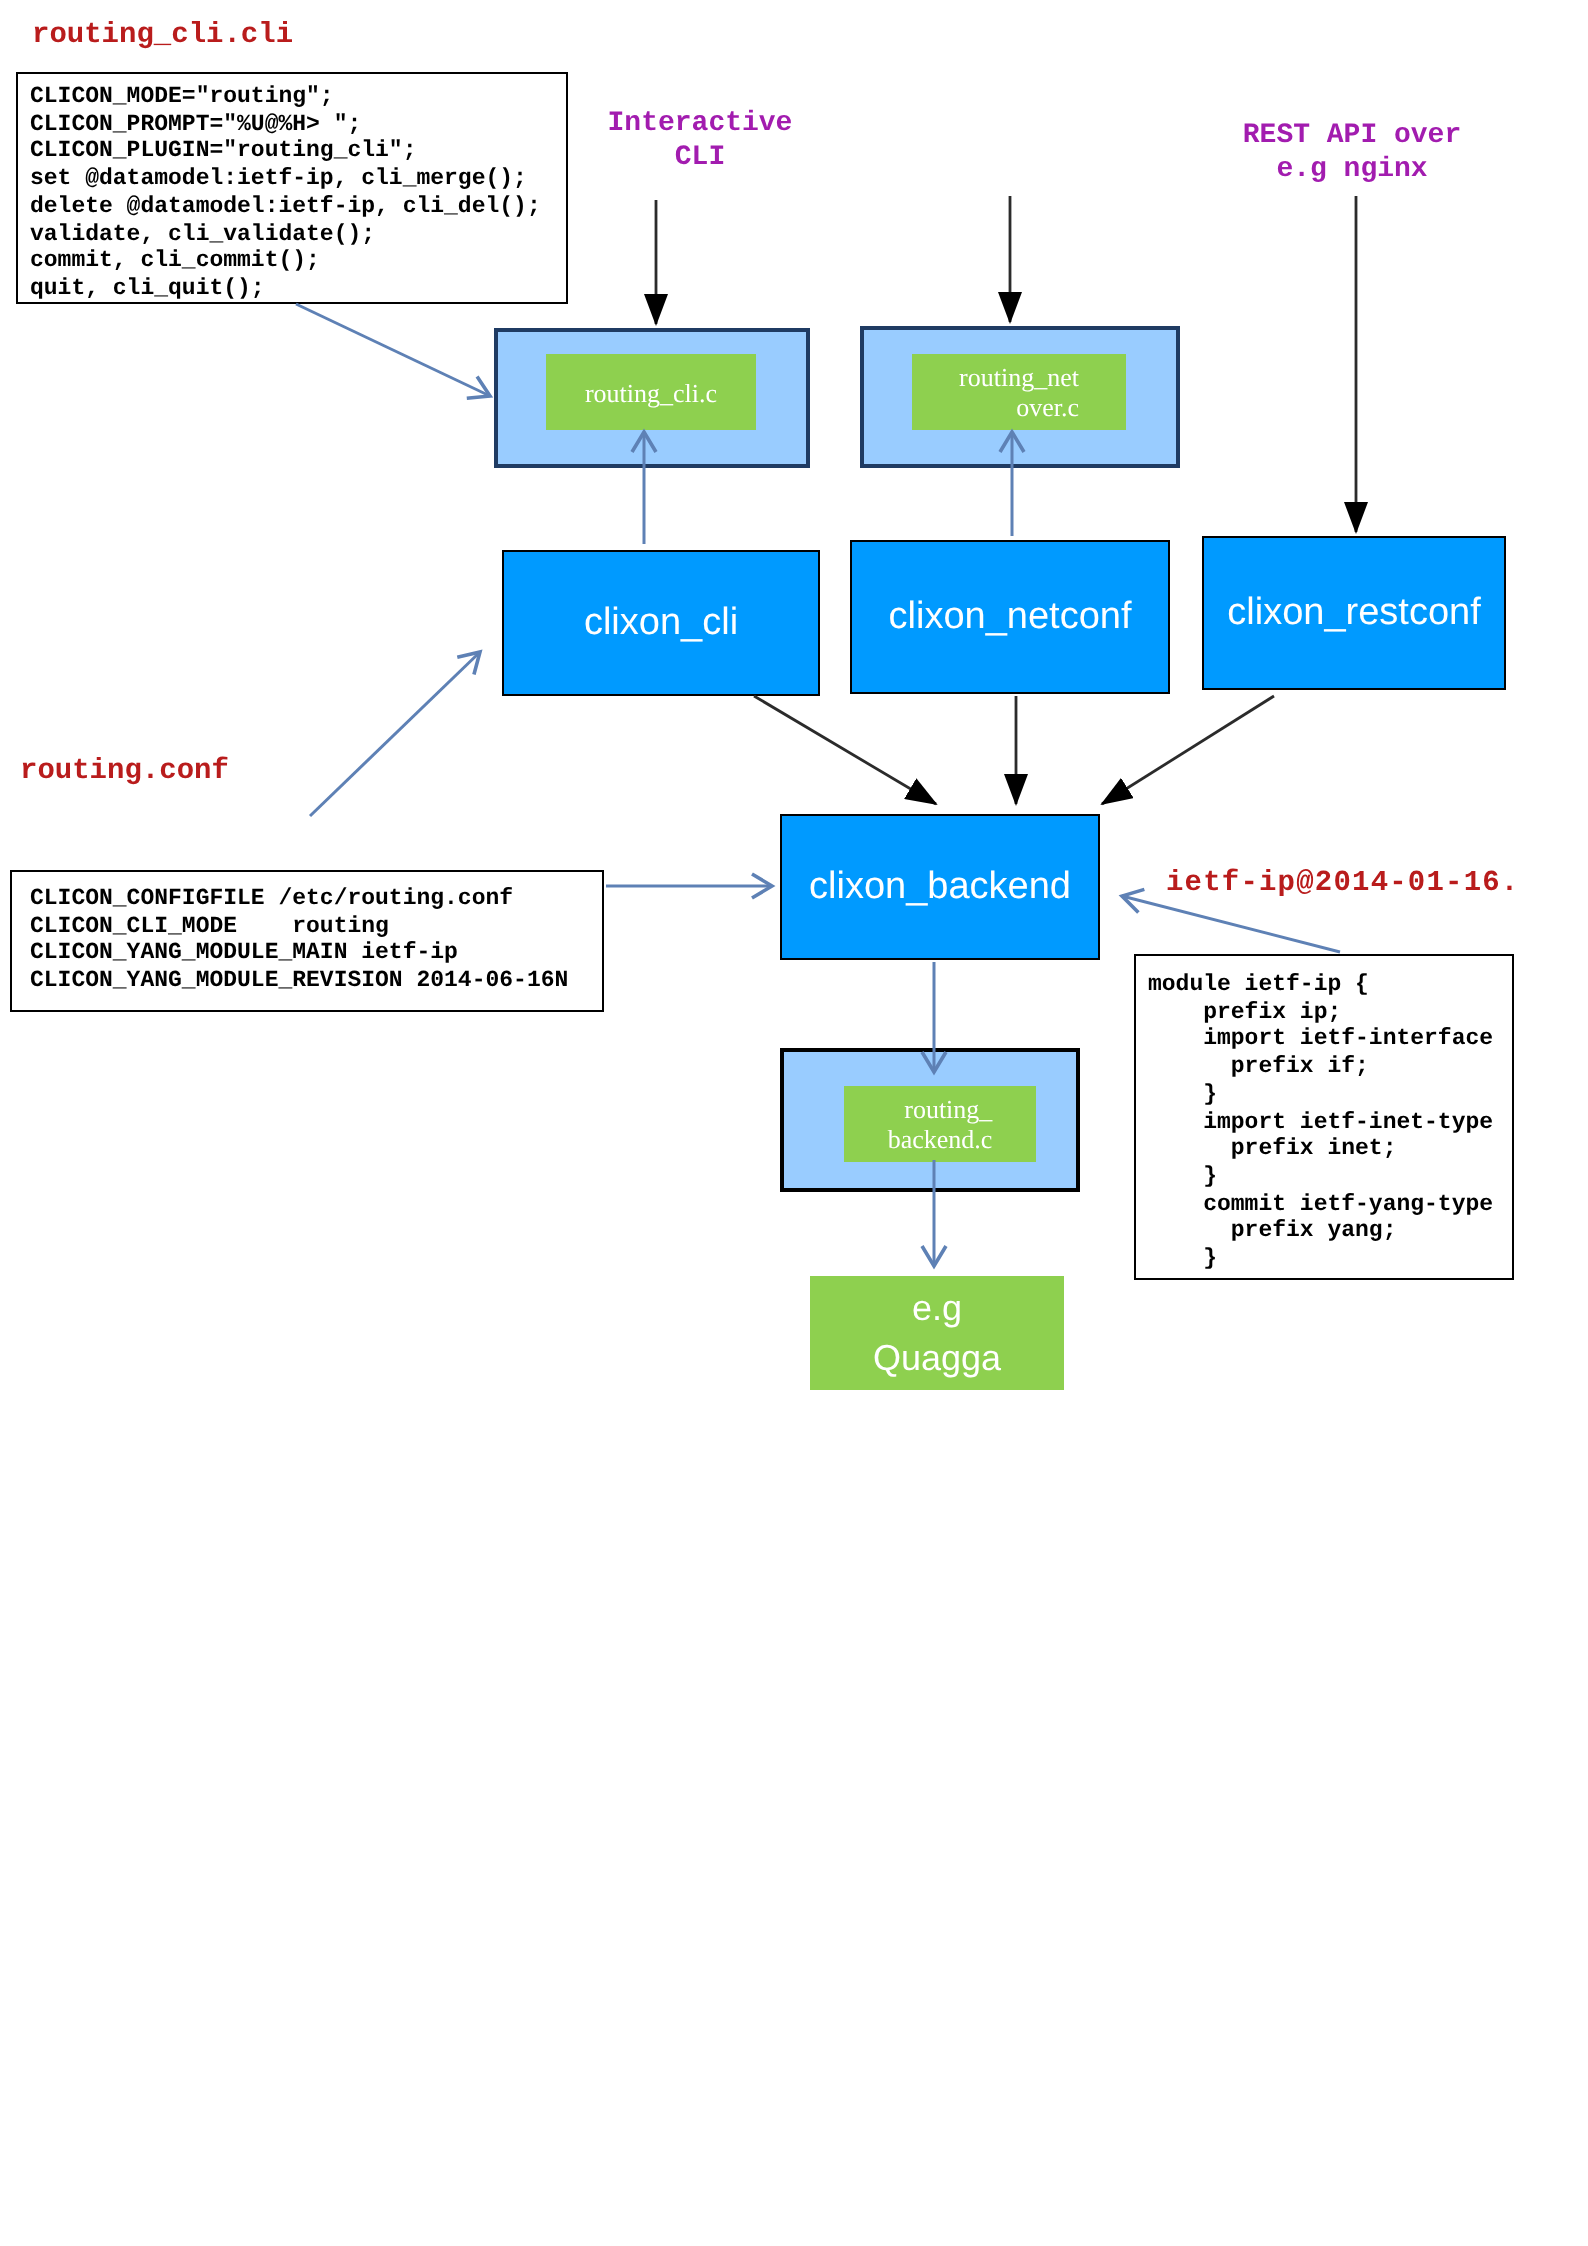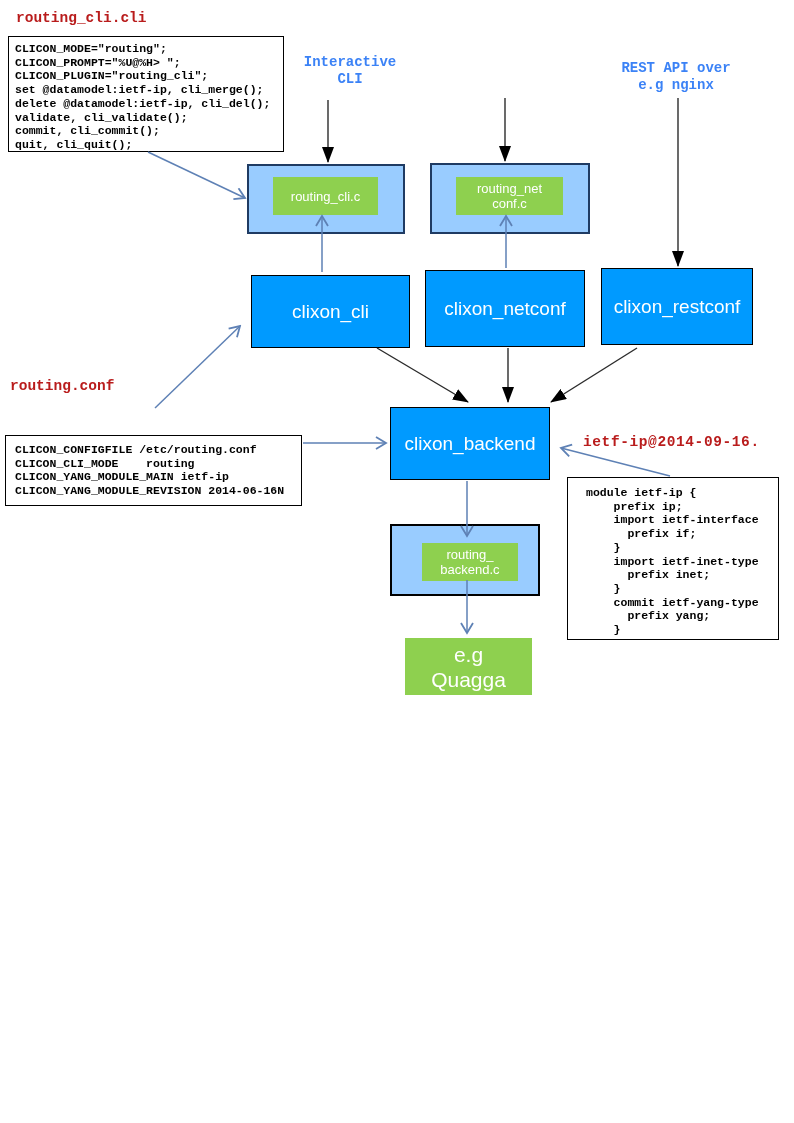--- a/index.html
+++ b/index.html
@@ -8,21 +8,21 @@
     font-family:"Liberation Sans",sans-serif;
   }
   .abs{position:absolute;box-sizing:border-box;}
   
   .mono-title{
     font-family:"Liberation Mono","DejaVu Sans Mono",monospace;
     font-weight:bold;font-size:14.5px;color:#b91c1c;white-space:pre;
   }
   .anno{
     font-family:"Liberation Mono","DejaVu Sans Mono",monospace;
-    font-weight:bold;font-size:14px;line-height:16.5px;color:#3b82f6;
+    font-weight:bold;font-size:14px;line-height:16.5px;color:#a21caf;
     text-align:center;white-space:pre-line;
   }
   .codebox{
     border:1px solid #000;background:#fff;overflow:hidden;
     padding:5px 0 0 6px;
   }
   .codebox .cl{
     font-family:"Liberation Mono","DejaVu Sans Mono",monospace;
     font-weight:bold;font-size:11.5px;line-height:13.7px;
     color:#000;white-space:pre;
@@ -32,37 +32,37 @@
     display:flex;align-items:center;justify-content:center;
     color:#fff;font-size:19px;white-space:nowrap;
   }
   .container{
     background:var(--light-blue,#99ccff);border:2px solid var(--container-border,#1f3b63);
   }
   .container.dark{border-color:#000;}
   .greenbox{
     position:absolute;background:var(--green,#8ed04f);
     display:flex;align-items:center;justify-content:center;
-    color:#fff;font-size:13px;line-height:15px;text-align:center;white-space:pre-line;
+    color:#fff;font-size:13px;line-height:15px;text-align:right;white-space:pre-line;font-family:Liberation Serif, serif;
   }
   .quagga{
     background:var(--green,#8ed04f);
     display:flex;align-items:center;justify-content:center;
-    color:#fff;font-size:21px;line-height:25px;text-align:center;white-space:pre-line;
+    color:#fff;font-size:18px;line-height:25px;text-align:center;white-space:pre-line;
   }
   svg.connectors{position:absolute;left:0;top:0;pointer-events:none;}
 </style>
 </head>
 <body>
 
 <div class="stage">
 
   <div class="abs mono-title" style="left:16px;top:10px;">routing_cli.cli</div>
   <div class="abs mono-title" style="left:10px;top:378px;">routing.conf</div>
-  <div class="abs mono-title" style="left:583px;top:434px;letter-spacing:0.6px;">ietf-ip@2014-09-16.</div>
+  <div class="abs mono-title" style="left:583px;top:434px;letter-spacing:0.6px;">ietf-ip@2014-01-16.</div>
 
   <div class="abs anno" style="left:290px;top:54px;width:120px;">Interactive
 CLI</div>
   <div class="abs anno" style="left:616px;top:60px;width:120px;">REST API over
 e.g nginx</div>
 
   <div class="abs codebox" style="left:8px;top:36px;width:276px;height:116px;">
     <div class="cl">CLICON_MODE="routing";</div>
     <div class="cl">CLICON_PROMPT="%U@%H&gt; ";</div>
     <div class="cl">CLICON_PLUGIN="routing_cli";</div>
@@ -73,40 +73,40 @@
     <div class="cl">quit, cli_quit();</div>
   </div>
 
   <div class="abs codebox" style="left:5px;top:407px;width:297px;height:71px;padding-top:7px;padding-left:9px;margin-top:28px;">
     <div class="cl">CLICON_CONFIGFILE /etc/routing.conf</div>
     <div class="cl">CLICON_CLI_MODE    routing</div>
     <div class="cl">CLICON_YANG_MODULE_MAIN ietf-ip</div>
     <div class="cl">CLICON_YANG_MODULE_REVISION 2014-06-16N</div>
   </div>
 
-  <div class="abs codebox" style="left:567px;top:477px;width:212px;height:163px;padding-top:8px;padding-left:18px;">
+  <div class="abs codebox" style="left:567px;top:477px;width:190px;height:163px;padding-top:8px;padding-left:6px;">
     <div class="cl">module ietf-ip {</div>
     <div class="cl">    prefix ip;</div>
     <div class="cl">    import ietf-interface</div>
     <div class="cl">      prefix if;</div>
     <div class="cl">    }</div>
     <div class="cl">    import ietf-inet-type</div>
     <div class="cl">      prefix inet;</div>
     <div class="cl">    }</div>
     <div class="cl">    commit ietf-yang-type</div>
     <div class="cl">      prefix yang;</div>
     <div class="cl">    }</div>
   </div>
 
   <div class="abs container" style="left:247px;top:164px;width:158px;height:70px;">
     <div class="greenbox" style="left:24px;top:11px;width:105px;height:38px;">routing_cli.c</div>
   </div>
   <div class="abs container" style="left:430px;top:163px;width:160px;height:71px;">
     <div class="greenbox" style="left:24px;top:12px;width:107px;height:38px;">routing_net
-conf.c</div>
+over.c</div>
   </div>
   <div class="abs container dark" style="left:390px;top:524px;width:150px;height:72px;">
     <div class="greenbox" style="left:30px;top:17px;width:96px;height:38px;">routing_
 backend.c</div>
   </div>
 
   <div class="abs bigbox" style="left:251px;top:275px;width:159px;height:73px;">clixon_cli</div>
   <div class="abs bigbox" style="left:425px;top:270px;width:160px;height:77px;">clixon_netconf</div>
   <div class="abs bigbox" style="left:601px;top:268px;width:152px;height:77px;">clixon_restconf</div>
   <div class="abs bigbox" style="left:390px;top:407px;width:160px;height:73px;">clixon_backend</div>

